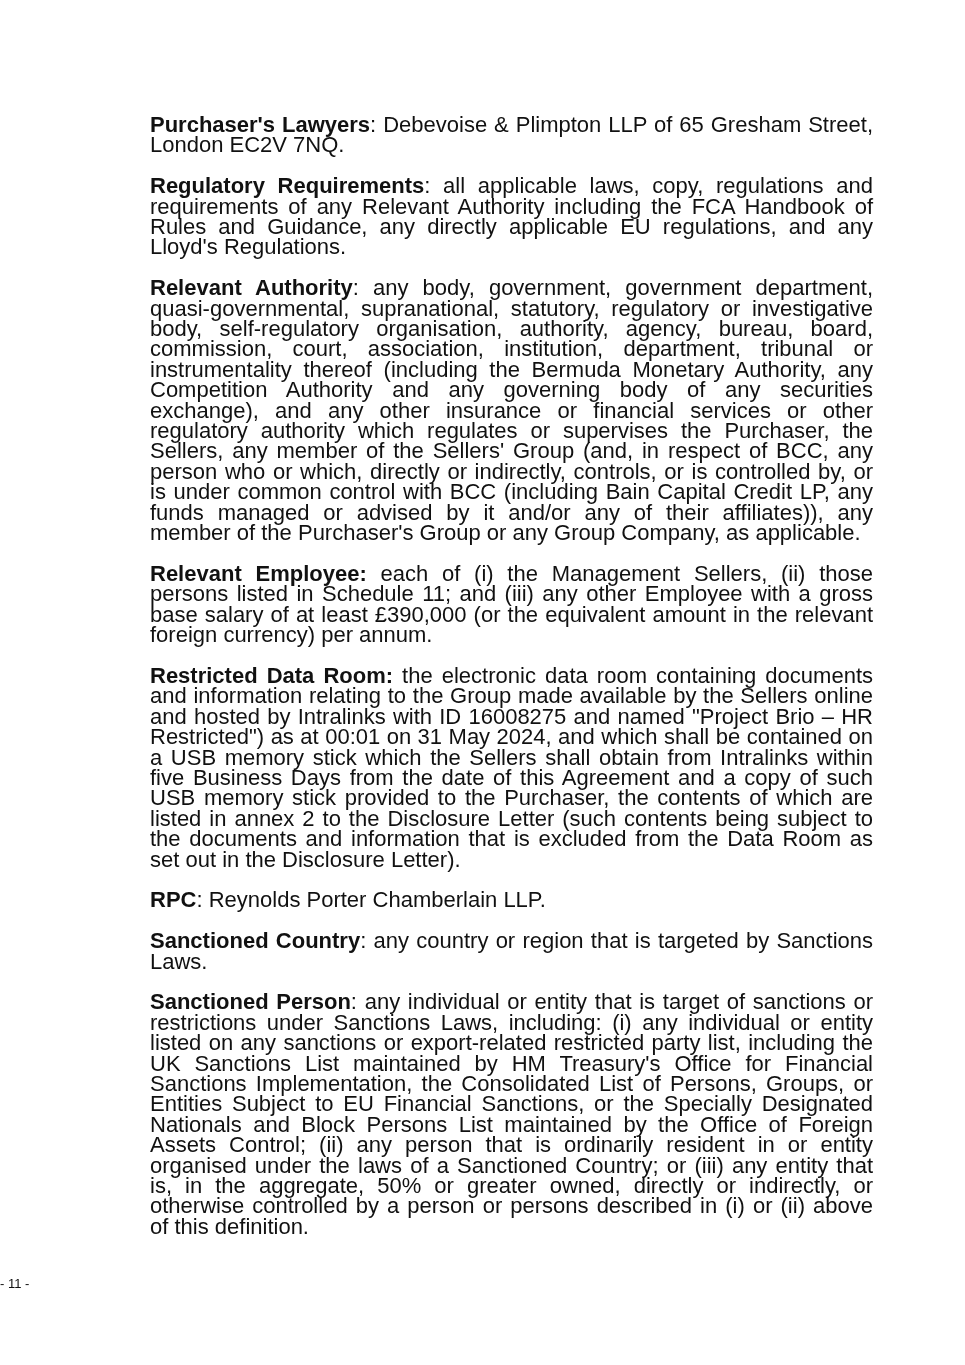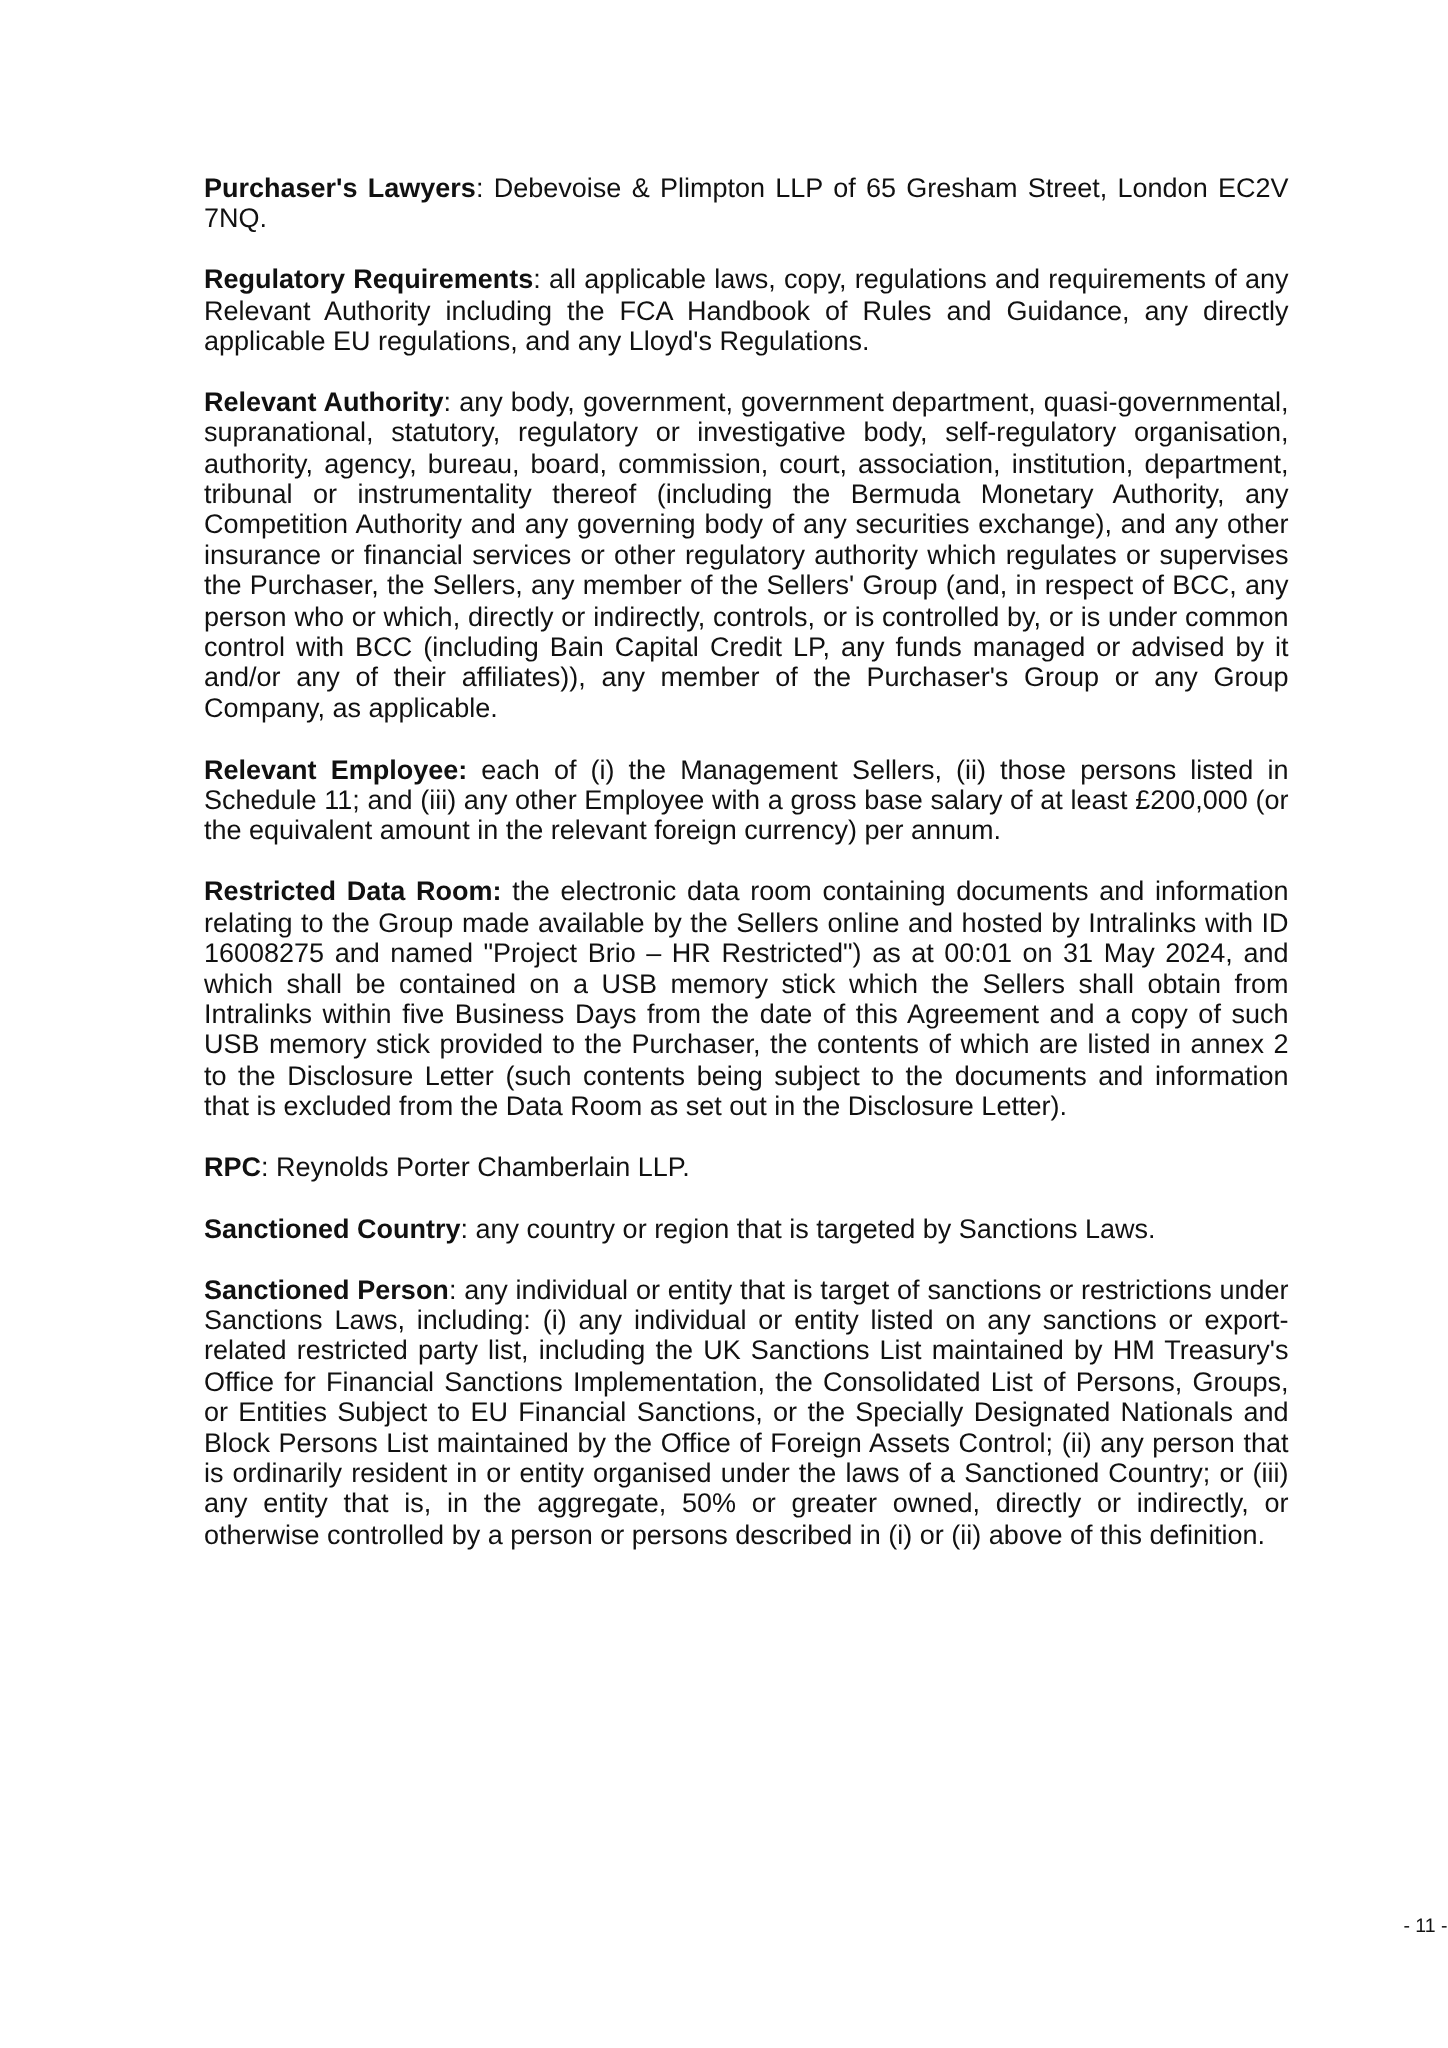--- a/index.html
+++ b/index.html
@@ -16,60 +16,60 @@
     .page {
       position: absolute;
       left: 0;
       top: 0;
       width: 965px;
       height: 1365px;
       background: #ffffff;
     }
     .content {
       position: absolute;
-      left: 136px;
+      left: 150px;
       top: 115px;
       width: 723px;
       font-family: "Liberation Sans", sans-serif;
-      font-size: 18px;
+      font-size: 22px;
       line-height: 20.4px;
       color: #111111;
       text-align: justify;
     }
     .definition {
       margin: 0 0 20.4px 0;
     }
     .term {
       font-weight: bold;
     }
     .page-number {
       position: absolute;
       left: 0;
       width: 965px;
       top: 1276px;
-      text-align: right;
+      text-align: left;
       font-family: "Liberation Sans", sans-serif;
       font-size: 13px;
       color: #111111;
     }
   </style>
 </head>
 <body>
 
 <div class="page">
   <div class="content">
 
     <p class="definition"><span class="term">Purchaser's Lawyers</span><span>:</span><span> Debevoise &amp; Plimpton LLP of 65 Gresham Street, London EC2V 7NQ.</span></p>
 
 
     <p class="definition"><span class="term">Regulatory Requirements</span><span>:</span><span> all applicable laws, copy, regulations and requirements of any Relevant Authority including the FCA Handbook of Rules and Guidance, any directly applicable EU regulations, and any Lloyd's Regulations.</span></p>
 
     <p class="definition"><span class="term">Relevant Authority</span><span>:</span><span> any body, government, government department, quasi-governmental, supranational, statutory, regulatory or investigative body, self-regulatory organisation, authority, agency, bureau, board, commission, court, association, institution, department, tribunal or instrumentality thereof (including the Bermuda Monetary Authority, any Competition Authority and any governing body of any securities exchange), and any other insurance or financial services or other regulatory authority which regulates or supervises the Purchaser, the Sellers, any member of the Sellers' Group (and, in respect of BCC, any person who or which, directly or indirectly, controls, or is controlled by, or is under common control with BCC (including Bain Capital Credit LP, any funds managed or advised by it and/or any of their affiliates)), any member of the Purchaser's Group or any Group Company, as applicable.</span></p>
 
-    <p class="definition"><span class="term">Relevant Employee:</span><span></span><span> each of (i) the Management Sellers, (ii) those persons listed in Schedule 11; and (iii) any other Employee with a gross base salary of at least £200,000 (or the equivalent amount in the relevant foreign currency) per annum.</span></p>
+    <p class="definition"><span class="term">Relevant Employee:</span><span></span><span> each of (i) the Management Sellers, (ii) those persons listed in Schedule 11; and (iii) any other Employee with a gross base salary of at least £390,000 (or the equivalent amount in the relevant foreign currency) per annum.</span></p>
 
     <p class="definition"><span class="term">Restricted Data Room:</span><span></span><span> the electronic data room containing documents and information relating to the Group made available by the Sellers online and hosted by Intralinks with ID 16008275 and named "Project Brio – HR Restricted") as at 00:01 on 31 May 2024, and which shall be contained on a USB memory stick which the Sellers shall obtain from Intralinks within five Business Days from the date of this Agreement and a copy of such USB memory stick provided to the Purchaser, the contents of which are listed in annex 2 to the Disclosure Letter (such contents being subject to the documents and information that is excluded from the Data Room as set out in the Disclosure Letter).</span></p>
 
     <p class="definition"><span class="term">RPC</span><span>:</span><span> Reynolds Porter Chamberlain LLP.</span></p>
 
 
     <p class="definition"><span class="term">Sanctioned Country</span><span>:</span><span> any country or region that is targeted by Sanctions Laws.</span></p>
 
     <p class="definition"><span class="term">Sanctioned Person</span><span>:</span><span> any individual or entity that is target of sanctions or restrictions under Sanctions Laws, including: (i) any individual or entity listed on any sanctions or export-related restricted party list, including the UK Sanctions List maintained by HM Treasury's Office for Financial Sanctions Implementation, the Consolidated List of Persons, Groups, or Entities Subject to EU Financial Sanctions, or the Specially Designated Nationals and Block Persons List maintained by the Office of Foreign Assets Control; (ii) any person that is ordinarily resident in or entity organised under the laws of a Sanctioned Country; or (iii) any entity that is, in the aggregate, 50% or greater owned, directly or indirectly, or otherwise controlled by a person or persons described in (i) or (ii) above of this definition.</span></p>
 

